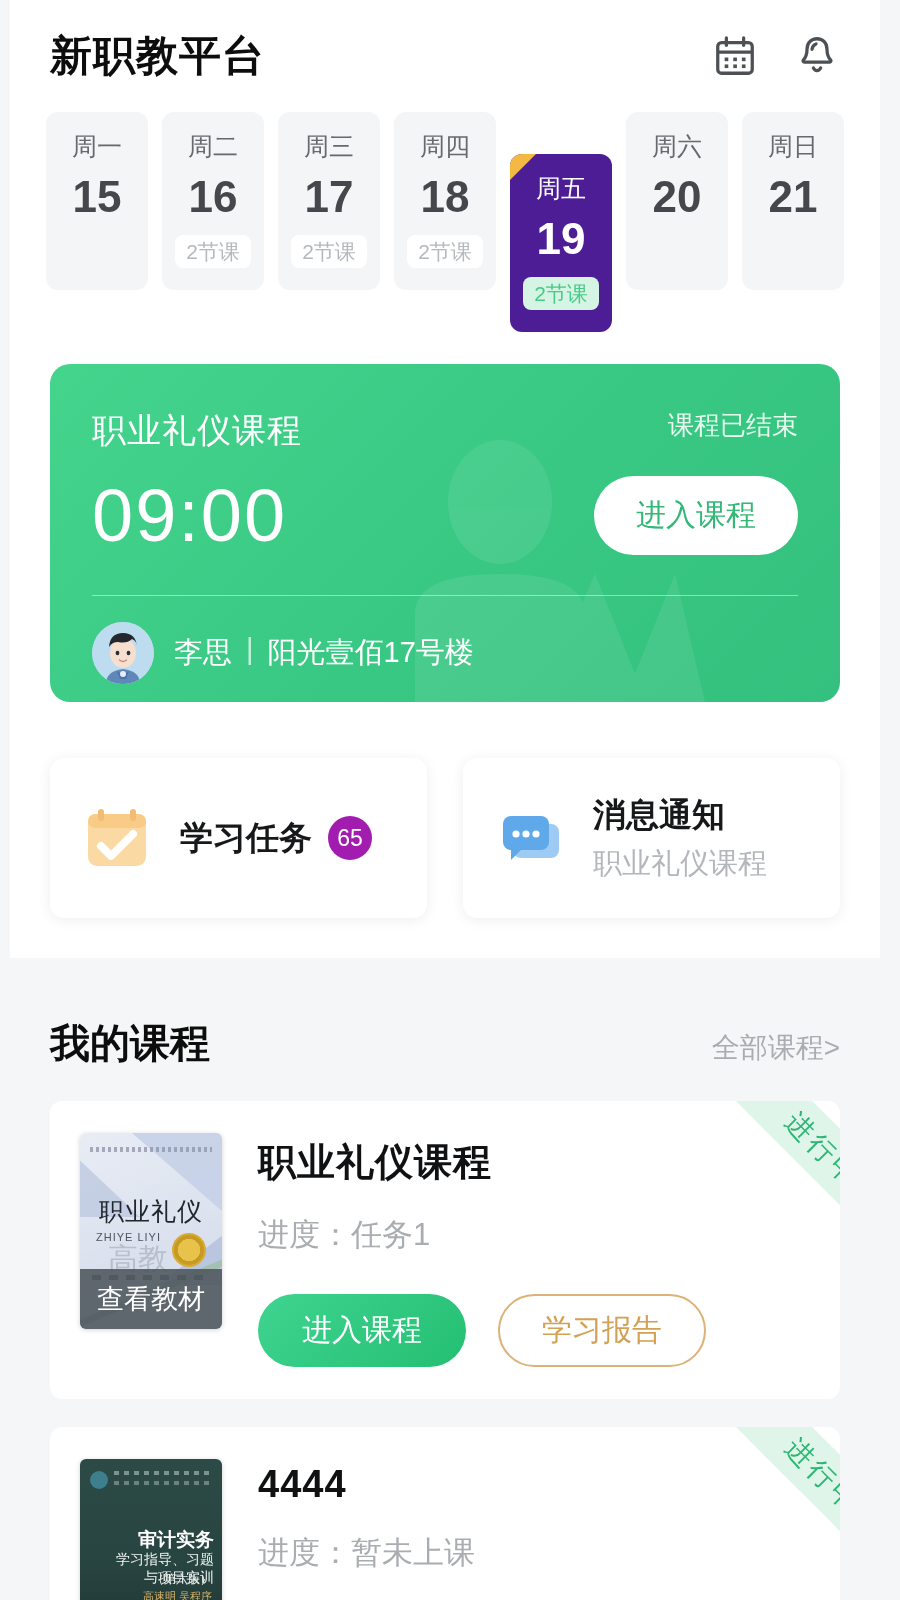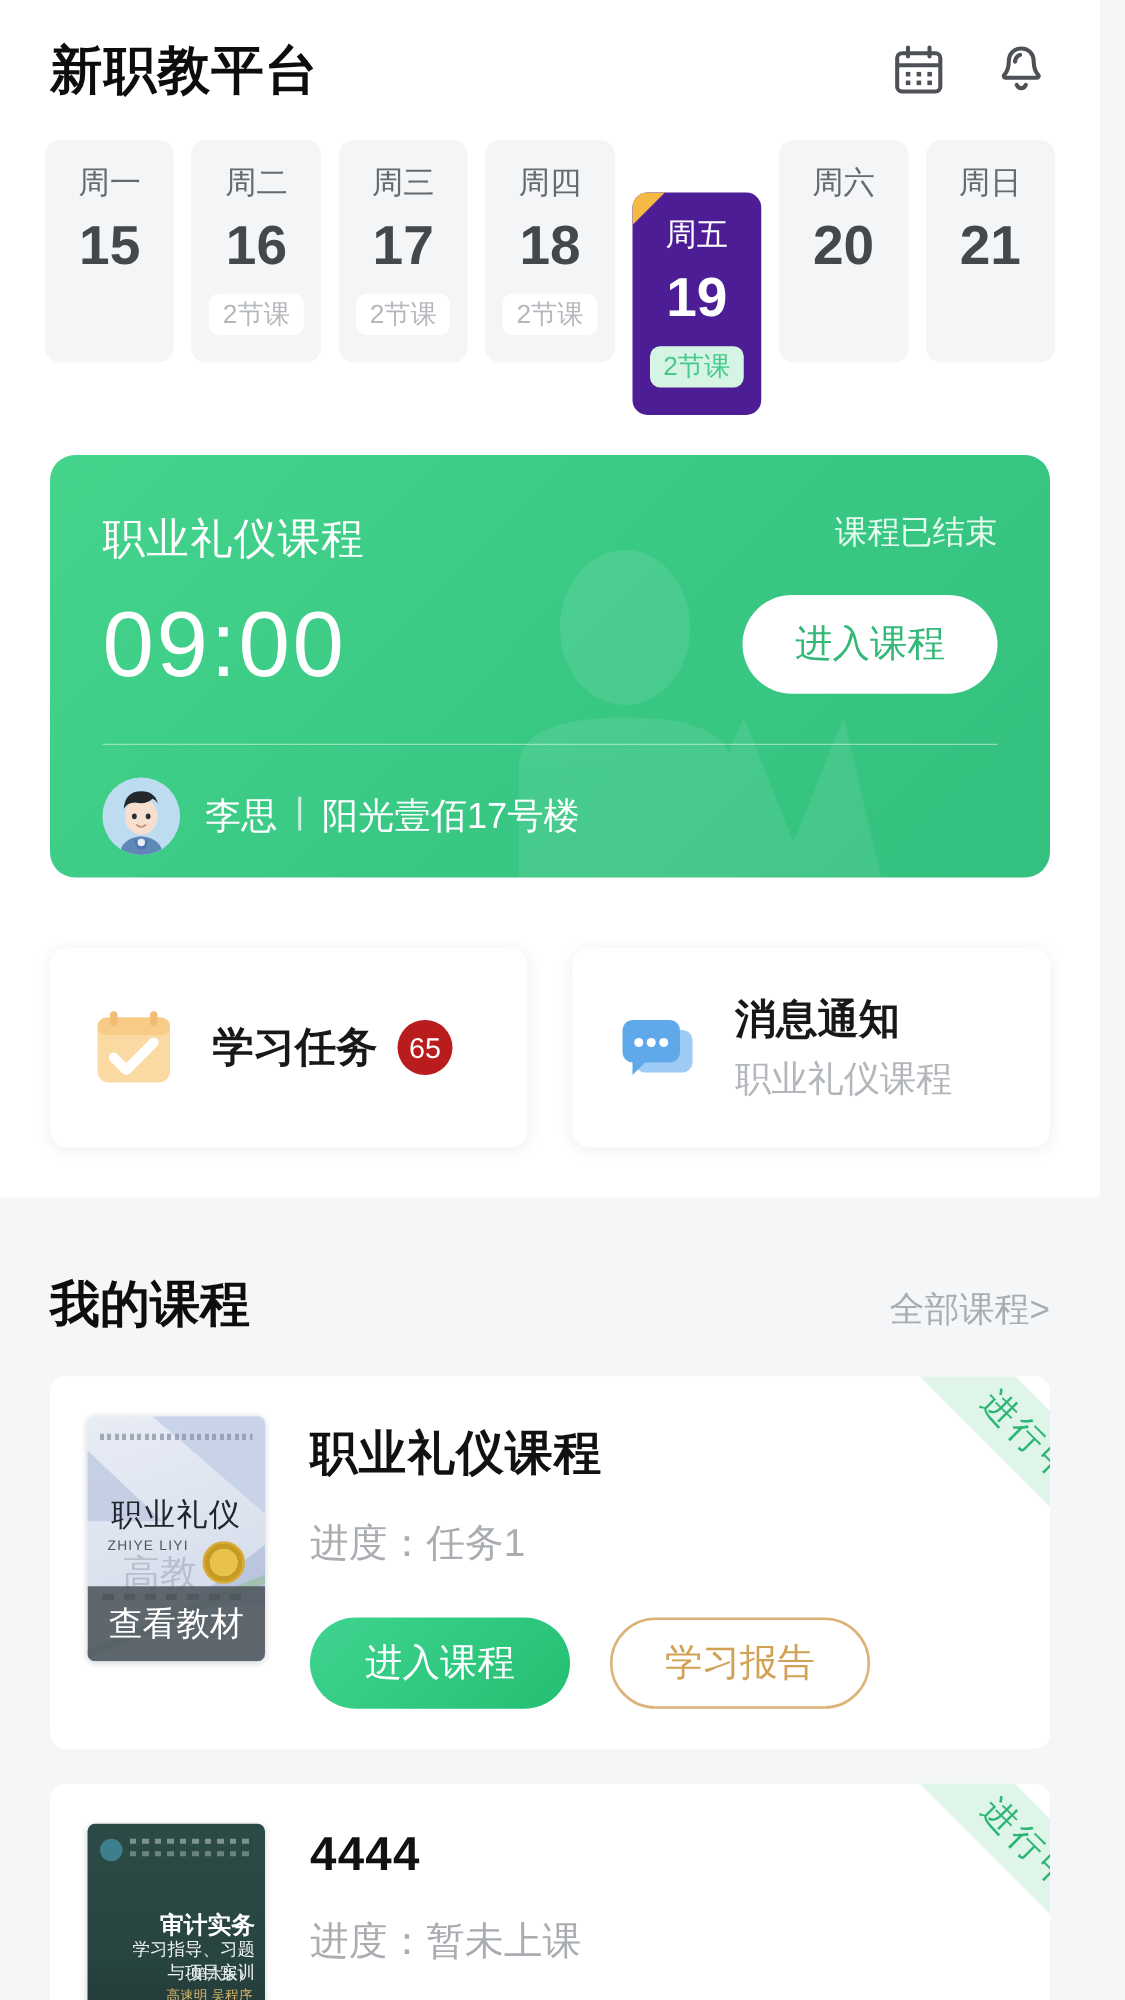--- a/index.html
+++ b/index.html
@@ -2,21 +2,21 @@
 <html><head>
 <meta charset="utf-8">
 <style>
   * { box-sizing: border-box; margin: 0; padding: 0; }
   html, body {
     width: 900px; height: 1600px;
     font-family: "Liberation Sans", "DejaVu Sans", sans-serif;
     background: #f5f6f7;
     overflow: hidden;
   }
-  #app { width: 880px; height: 1600px; position: relative; background: #f5f6f7; }
+  #app { width: 880px; height: 1600px; position: relative; background: #f5f6f7; padding-left: 10px; }
 
   
   .top-region {
     background: #ffffff;
     padding: 0 0 40px 0;
   }
 
   
   .header {
     height: 112px;
@@ -106,21 +106,21 @@
     flex: 1 1 0; height: 160px; background: #ffffff; border-radius: 14px;
     box-shadow: 0 2px 14px rgba(0,0,0,.07);
     display: flex; align-items: center; gap: 18px; padding: 0 16px 0 24px;
     cursor: pointer;
   }
   .tile-icon { width: 88px; height: 88px; flex: none; }
   .tile-text { display: flex; flex-direction: column; gap: 6px; }
   .tile-titlerow { display: flex; align-items: center; gap: 16px; }
   .tile-title { font-size: 33px; font-weight: bold; color: #16181a; }
   .tile-badge {
-    background: #b91c1c; color: #ffffff; font-size: 23px;
+    background: #a21caf; color: #ffffff; font-size: 23px;
     border-radius: 50%; min-width: 44px; height: 44px;
     display: flex; align-items: center; justify-content: center;
   }
   .tile-sub { font-size: 29px; color: #b3b7bb; }
 
   
   .courses-section { padding: 0 0 0 0; background: #f5f6f7; }
   .section-head {
     display: flex; align-items: baseline; justify-content: space-between;
     padding: 58px 40px 30px 40px;

